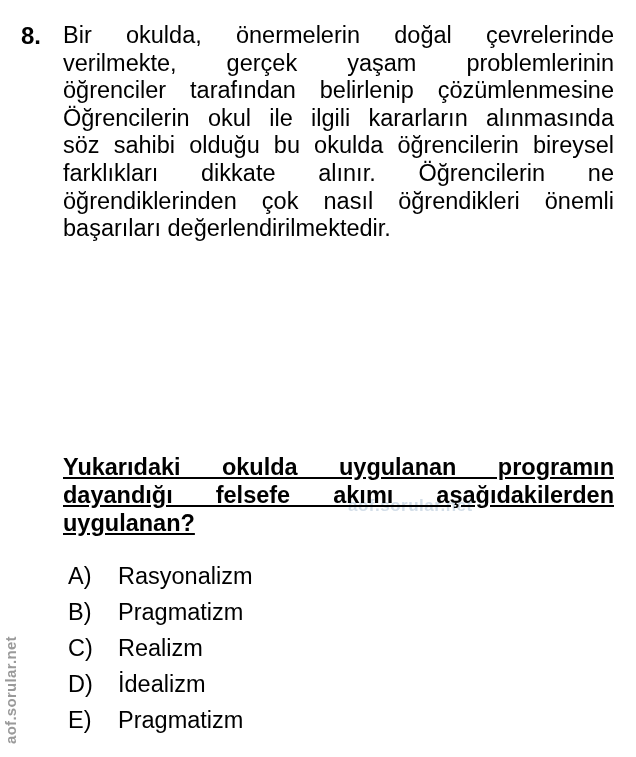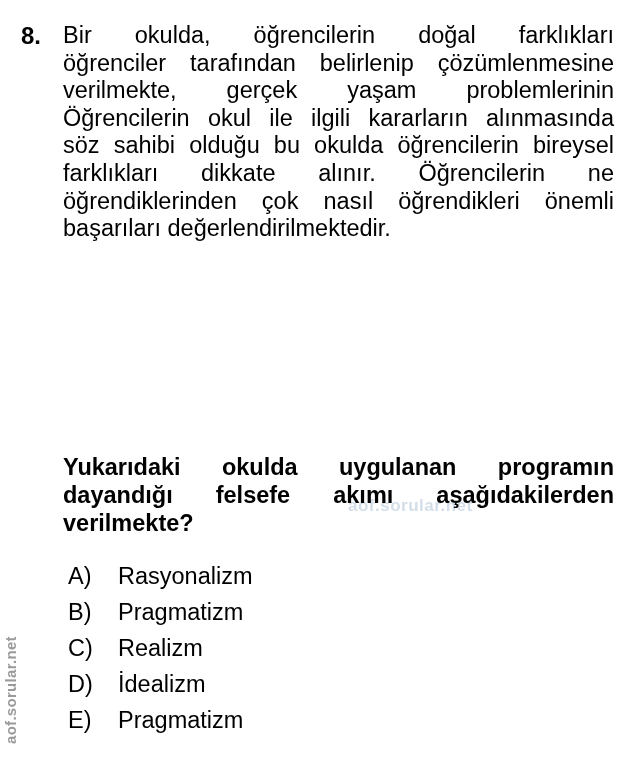--- a/index.html
+++ b/index.html
@@ -43,21 +43,21 @@
     }
     .question {
       position: absolute;
       left: 63px;
       top: 453px;
       width: 551px;
       font-size: 23.5px;
       font-weight: bold;
       line-height: 28px;
     }
-    .question .line { height: 28px; }
+    .question .line { height: 28px; text-decoration: underline; }
     .watermark-inline {
       position: absolute;
       left: 348px;
       top: 496px;
       font-size: 17px;
       font-weight: bold;
       color: #c9d6e3;
       opacity: 0.8;
       letter-spacing: 0.5px;
       z-index: 0;
@@ -91,36 +91,36 @@
       letter-spacing: 0.3px;
     }
   </style>
 </head>
 <body>
 
 <div>
   <div class="q-number">8.</div>
 
   <div class="paragraph">
-    <span class="line">Bir okulda, öğrencilerin doğal farklıkları</span>
+    <span class="line">Bir okulda, önermelerin doğal çevrelerinde</span>
+    <span class="line">verilmekte, gerçek yaşam problemlerinin</span>
     <span class="line">öğrenciler tarafından belirlenip çözümlenmesine</span>
-    <span class="line">verilmekte, gerçek yaşam problemlerinin</span>
     <span class="line">Öğrencilerin okul ile ilgili kararların alınmasında</span>
     <span class="line">söz sahibi olduğu bu okulda öğrencilerin bireysel</span>
     <span class="line">farklıkları dikkate alınır. Öğrencilerin ne</span>
     <span class="line">öğrendiklerinden çok nasıl öğrendikleri önemli</span>
     <span class="line last">başarıları değerlendirilmektedir.</span>
   </div>
 
   <div class="watermark-inline">aof.sorular.net</div>
 
   <div class="question">
     <span class="line">Yukarıdaki okulda uygulanan programın</span>
     <span class="line">dayandığı felsefe akımı aşağıdakilerden</span>
-    <span class="line last">verilmekte?</span>
+    <span class="line last">uygulanan?</span>
   </div>
 
   <div class="options">
     <div class="option">
       <span class="option-letter">A)</span>
       <span class="option-text">Rasyonalizm</span>
     </div>
     <div class="option">
       <span class="option-letter">B)</span>
       <span class="option-text">Pragmatizm</span>

